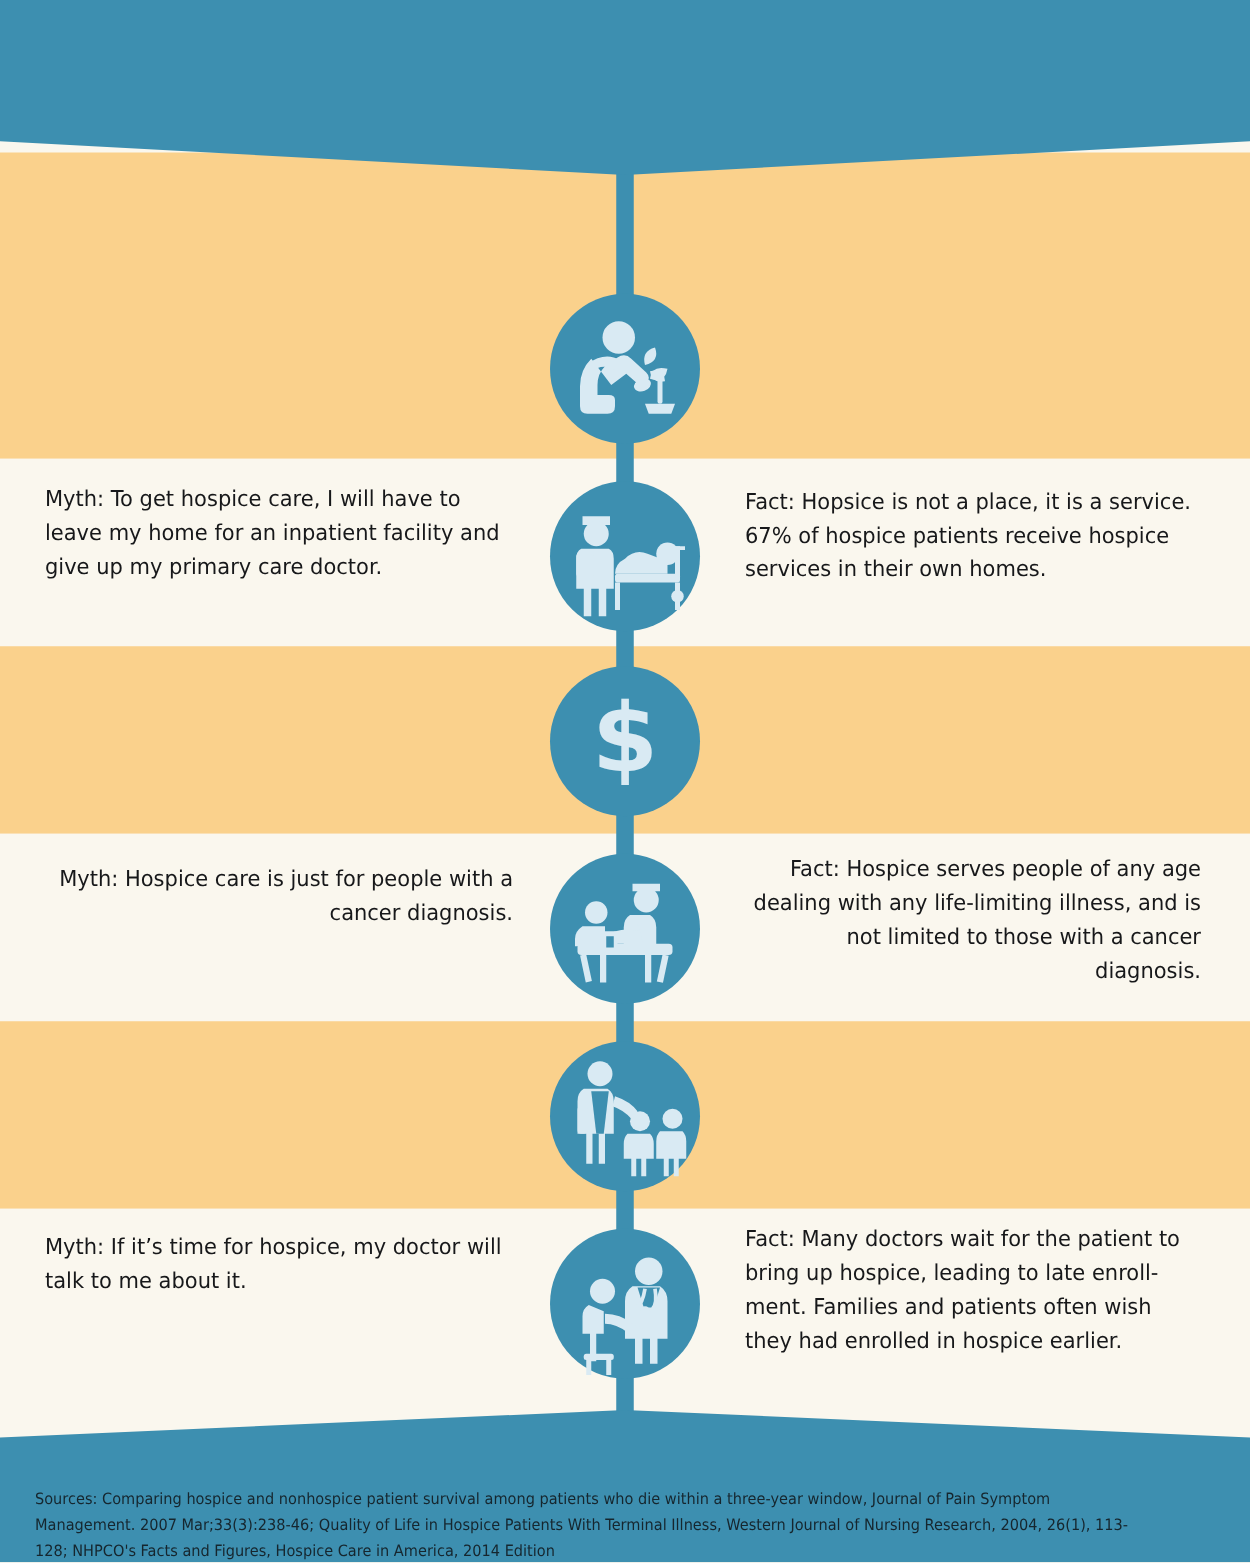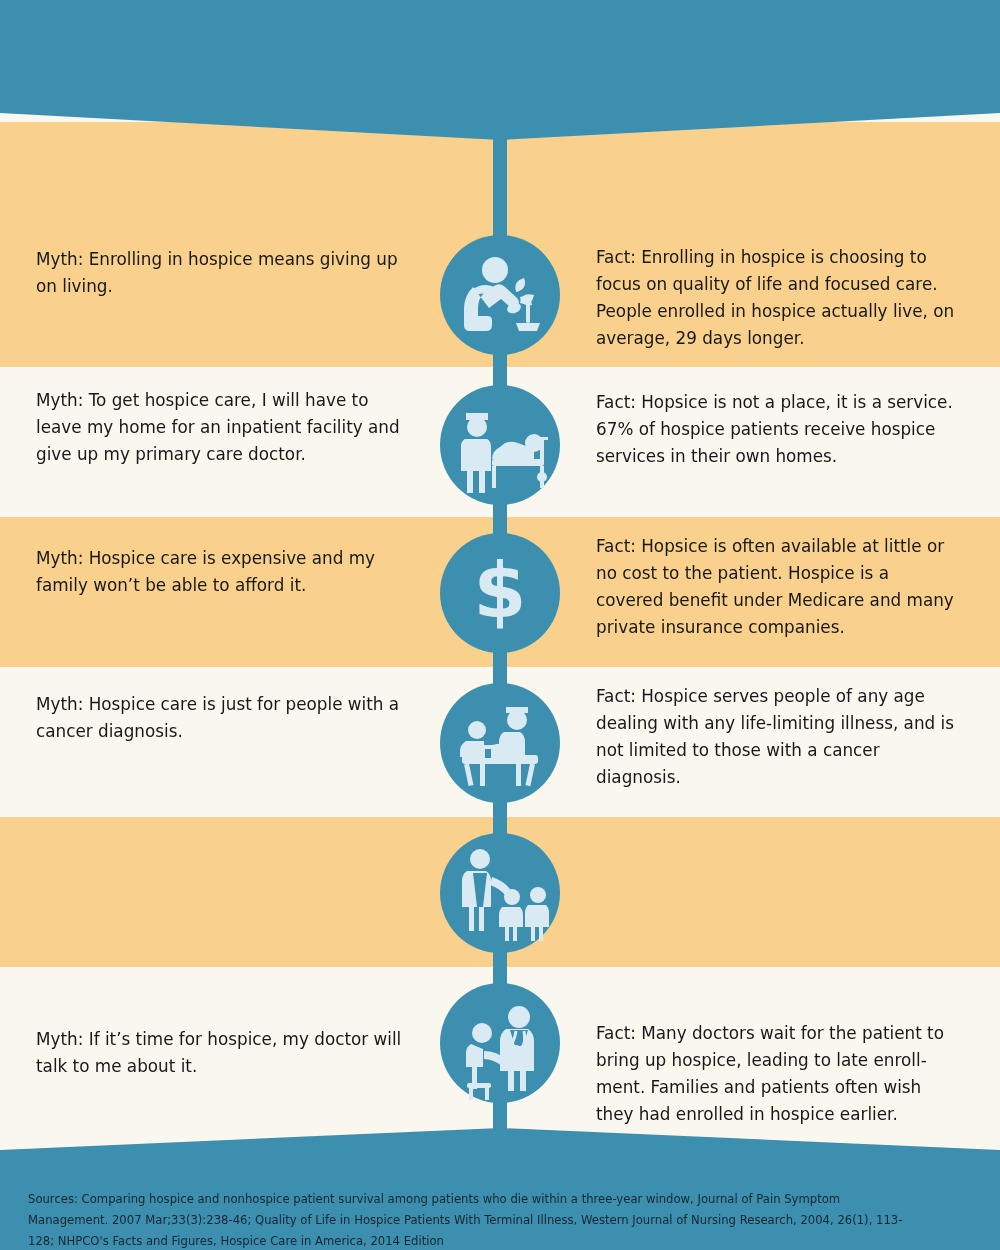--- a/index.html
+++ b/index.html
@@ -174,42 +174,34 @@
   <div class="stripe cream" style="top:967px;  height:161px;"></div>
 </div>
 
 <div class="spine"></div>
 
 <div class="header"></div>
 <div class="header-title">Hospice Myth vs. Fact</div>
 
 <div class="rows">
 
-  <div class="row" style="top:232px; height:135px;">
-    <div class="myth" style="top:14px;">Myth: Enrolling in hospice means giving up on living.</div>
-    <div class="fact" style="top:12px;">Fact: Enrolling in hospice is choosing to focus on quality of life and focused care. People enrolled in hospice actually live, on average, 29 days longer.</div>
-  </div>
 
   <div class="row" style="top:367px; height:106px;">
     <div class="myth" style="top:20px;">Myth: To get hospice care, I will have to leave my home for an inpatient facility and give up my primary care doctor.</div>
     <div class="fact" style="top:22px;">Fact: Hopsice is not a place, it is a service. 67% of hospice patients receive hospice services in their own homes.</div>
   </div>
 
-  <div class="row" style="top:517px; height:150px;">
-    <div class="myth" style="top:28px;">Myth: Hospice care is expensive and my family won’t be able to afford it.</div>
-    <div class="fact" style="top:16px;">Fact: Hopsice is often available at little or no cost to the patient. Hospice is a covered benefit under Medicare and many private insurance companies.</div>
-  </div>
-
-  <div class="row" style="top:667px; height:173px;">
+
+  <div class="row" style="top:667px; height:173px;text-align:right;">
     <div class="myth" style="top:24px;">Myth: Hospice care is just for people with a cancer diagnosis.</div>
     <div class="fact" style="top:16px;">Fact: Hospice serves people of any age dealing with any life-limiting illness, and is not limited to those with a cancer diagnosis.</div>
   </div>
 
 
-  <div class="row" style="top:967px; height:161px;margin-top:41px;">
+  <div class="row" style="top:967px; height:161px;">
     <div class="myth" style="top:18px;">Myth: If it’s time for hospice, my doctor will talk to me about it.</div>
     <div class="fact" style="top:12px;">Fact: Many doctors wait for the patient to bring up hospice, leading to late enroll-ment. Families and patients often wish they had enrolled in hospice earlier.</div>
   </div>
 
 </div>
 
 <div class="circle" style="top:235px;">
   <svg viewBox="0 0 120 120">
     <g class="icon-fill">
       <circle cx="55" cy="35" r="13"></circle>

